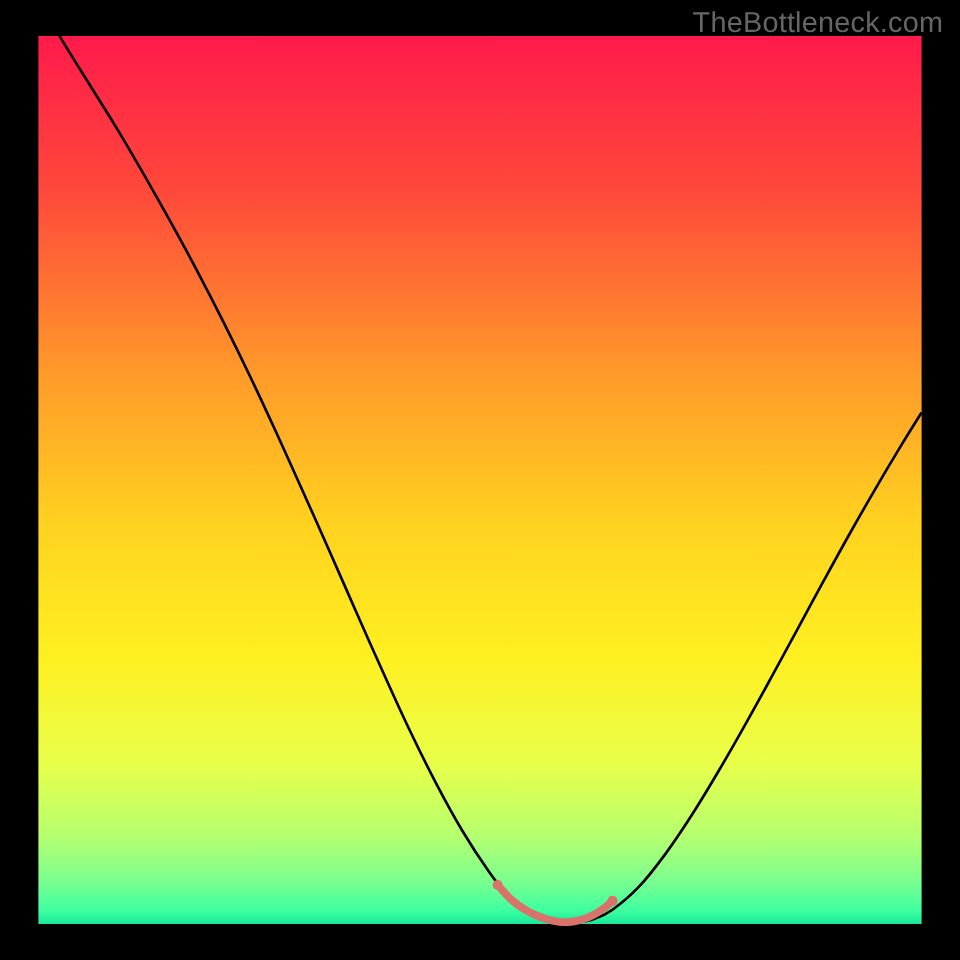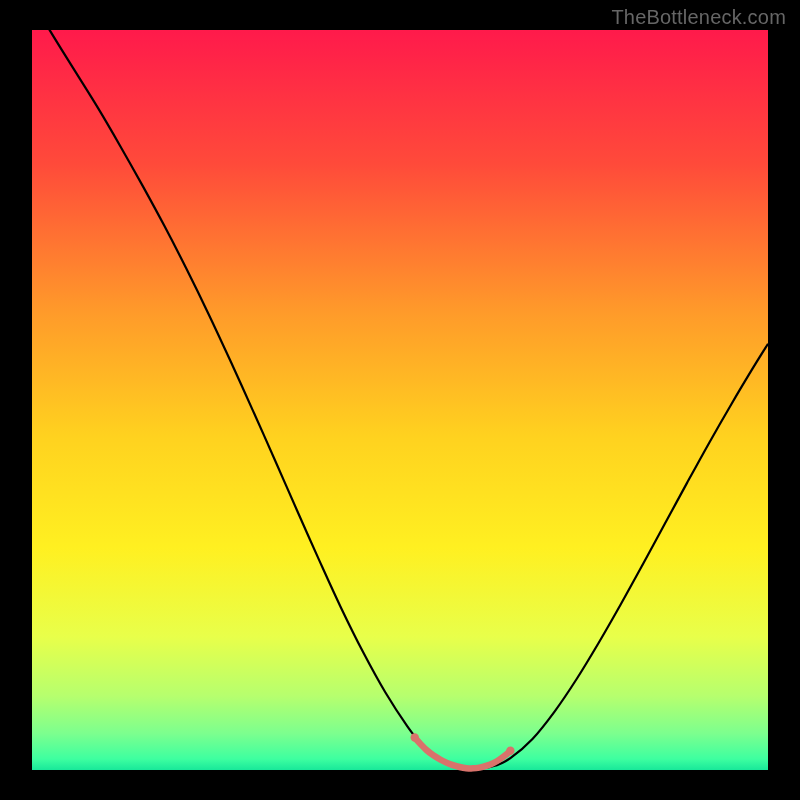--- a/index.html
+++ b/index.html
@@ -16,21 +16,21 @@
     top: 0;
     left: 0;
     width: 800px;
     height: 800px;
   }
   .watermark {
     position: absolute;
     top: 6px;
     right: 14px;
     color: #666;
-    font-size: 20px;
+    font-size: 24px;
     font-weight: 500;
     letter-spacing: 0.2px;
     z-index: 5;
   }
   svg {
     display: block;
   }
 </style>
 </head>
 <body>

